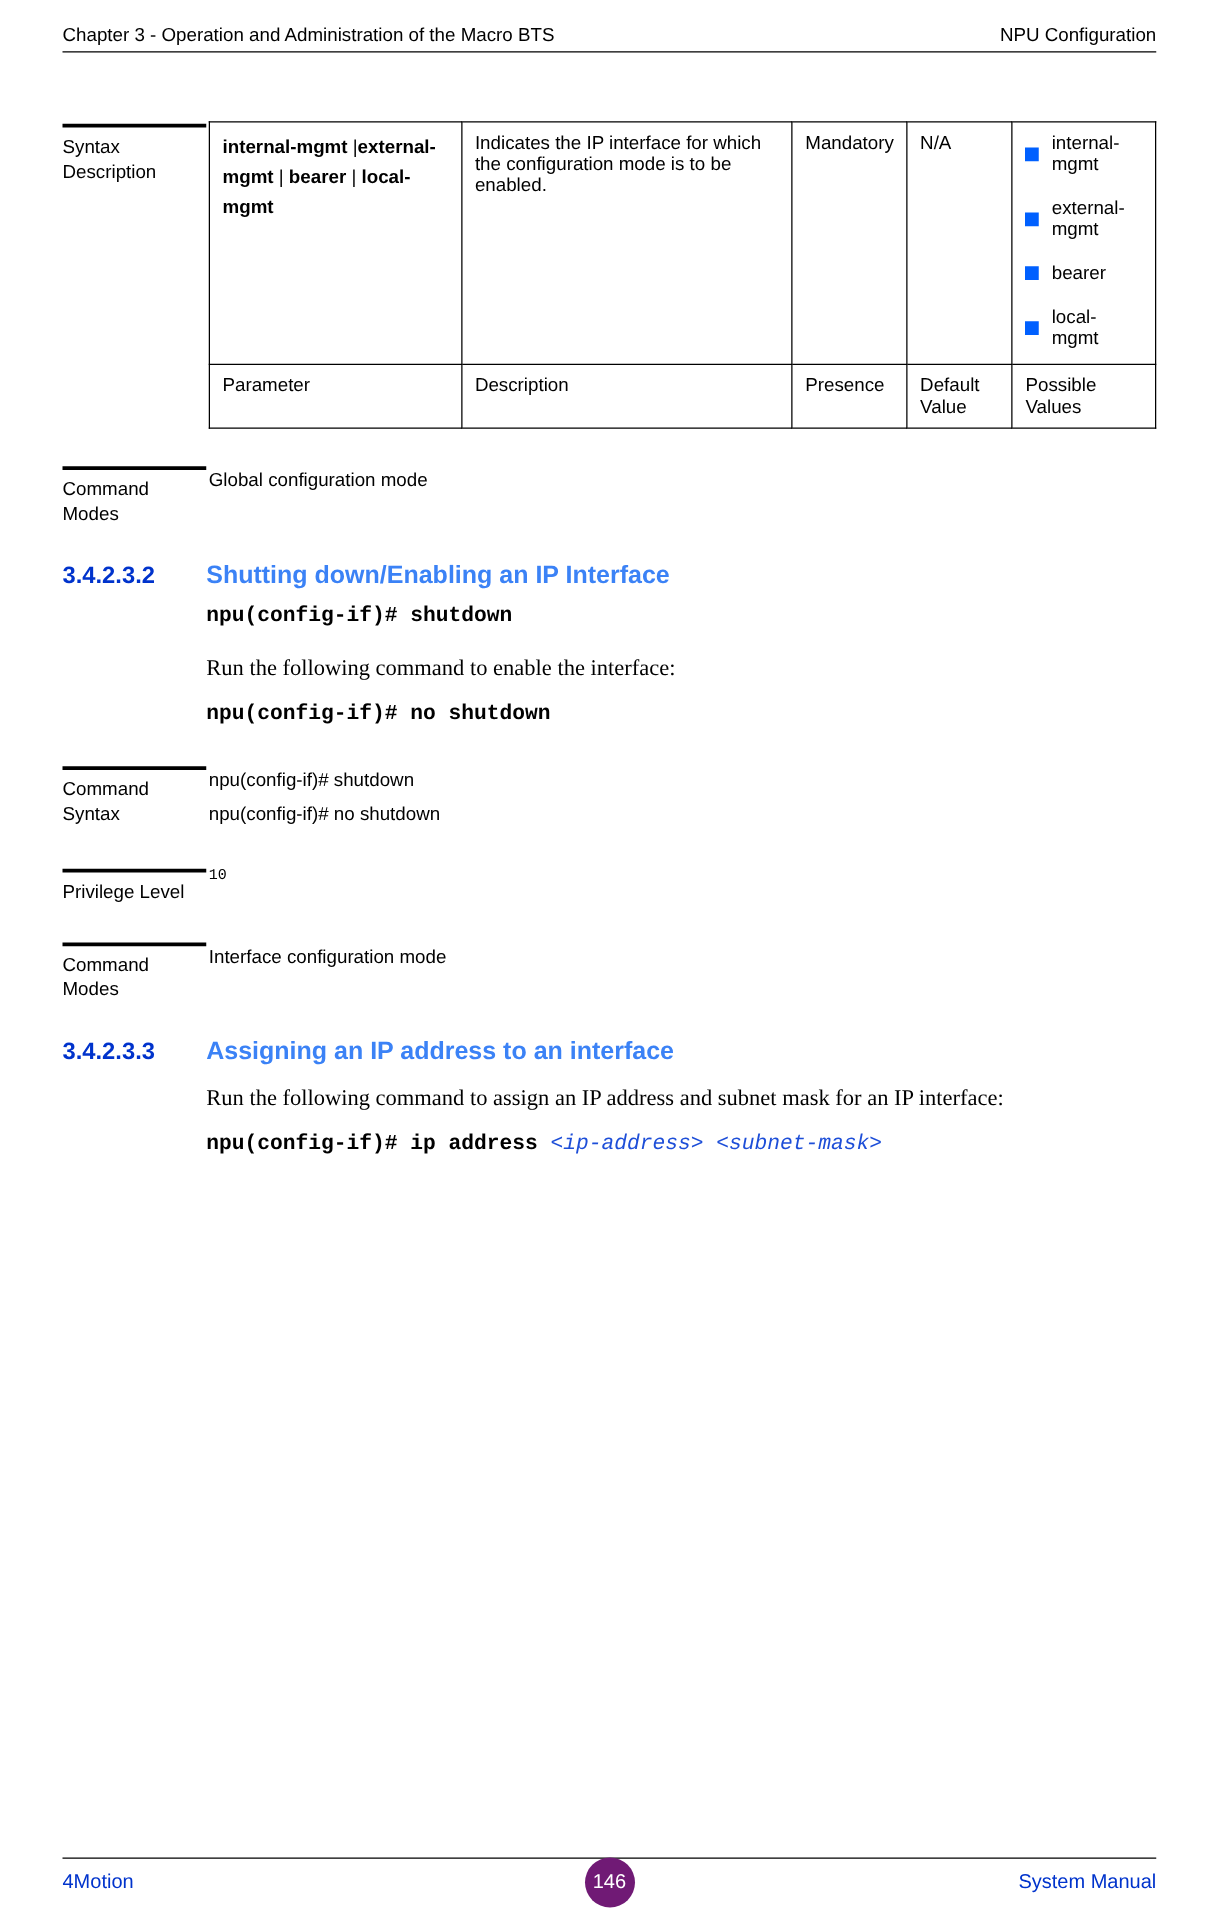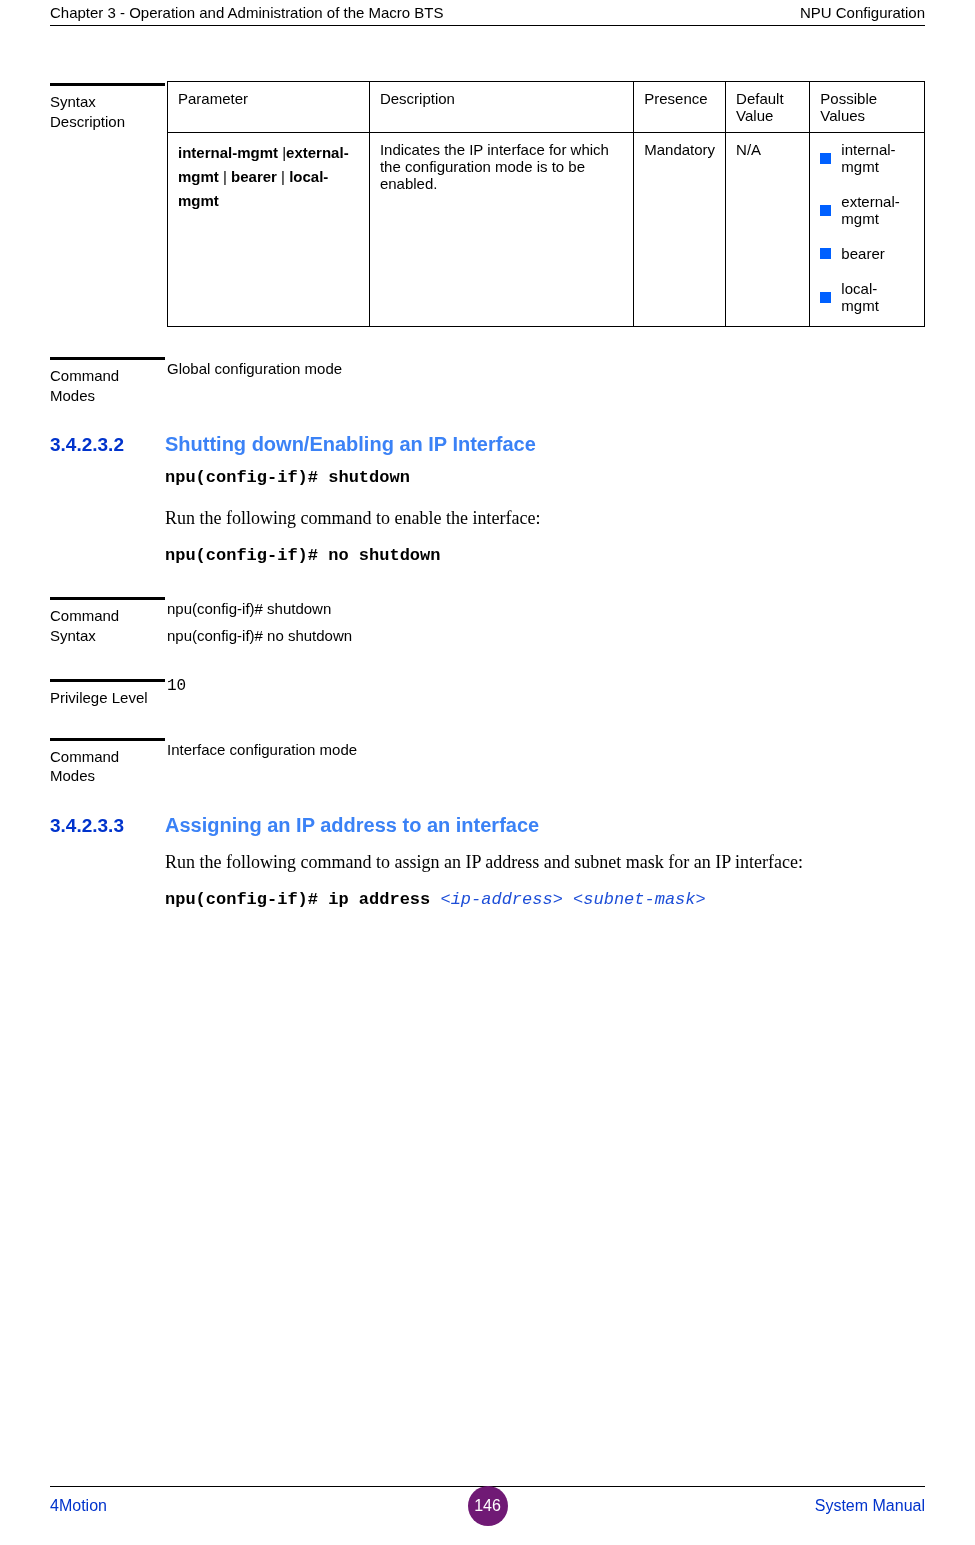--- a/index.html
+++ b/index.html
@@ -10,21 +10,21 @@
     height: 1545px;
     font-family: Arial, Helvetica, sans-serif;
     color: #000;
     background: #fff;
     position: relative;
   }
   .page {
     box-sizing: border-box;
     width: 975px;
     height: 1545px;
-    padding: 4px 50px 0 50px;
+    padding: 20px 50px 0 50px;
     position: relative;
   }
   .header-row {
     display: flex;
     justify-content: space-between;
     font-size: 15px;
     margin-bottom: 4px;
   }
   .header-rule {
     border: none;
@@ -122,21 +122,21 @@
     font-weight: bold;
     margin: 10px 0 18px 0;
   }
   .mono .arg { font-weight: normal; color:#1d4ed8;font-style:italic; }
   .cmd-body {
     font-size: 15px;
     line-height: 1.8;
   }
   .priv-body {
     font-family: "Courier New", monospace;
-    font-size: 16px;
+    font-size: 12px;
   }
   
   .footer {
     position: absolute;
     left: 50px;
     right: 50px;
     bottom: 30px;
   }
   .footer-rule {
     border: none;
@@ -181,27 +181,20 @@
 
     <div class="lab-row">
       <div class="side-label">
         <div class="rule"></div>
         <span>Syntax Description</span>
       </div>
       <div class="body">
         <table class="syntax">
           <tbody>
               <tr>
-            <th>Parameter</th>
-            <th>Description</th>
-            <th>Presence</th>
-            <th>Default Value</th>
-            <th>Possible Values</th>
-          </tr>
-          <tr>
             <td class="param">
               <span>internal-mgmt</span><span class="pipe"> |</span><span>external-mgmt</span><span class="pipe"> | </span><span>bearer</span><span class="pipe"> | </span><span>local-mgmt</span>
             </td>
             <td>Indicates the IP interface for which the configuration mode is to be enabled.</td>
             <td>Mandatory</td>
             <td>N/A</td>
             <td>
               <ul class="pv">
                 <li>
                       <span class="sq"></span>
@@ -215,20 +208,27 @@
                       <span class="sq"></span>
                       <span>bearer</span>
                     </li>
                 <li>
                       <span class="sq"></span>
                       <span>local-mgmt</span>
                     </li>
               </ul>
             </td>
           </tr>
+          <tr>
+            <th>Parameter</th>
+            <th>Description</th>
+            <th>Presence</th>
+            <th>Default Value</th>
+            <th>Possible Values</th>
+          </tr>
         </tbody>
           </table>
       </div>
     </div>
 
     <div class="lab-row">
       <div class="side-label">
         <div class="rule"></div>
         <span>Command Modes</span>
       </div>

